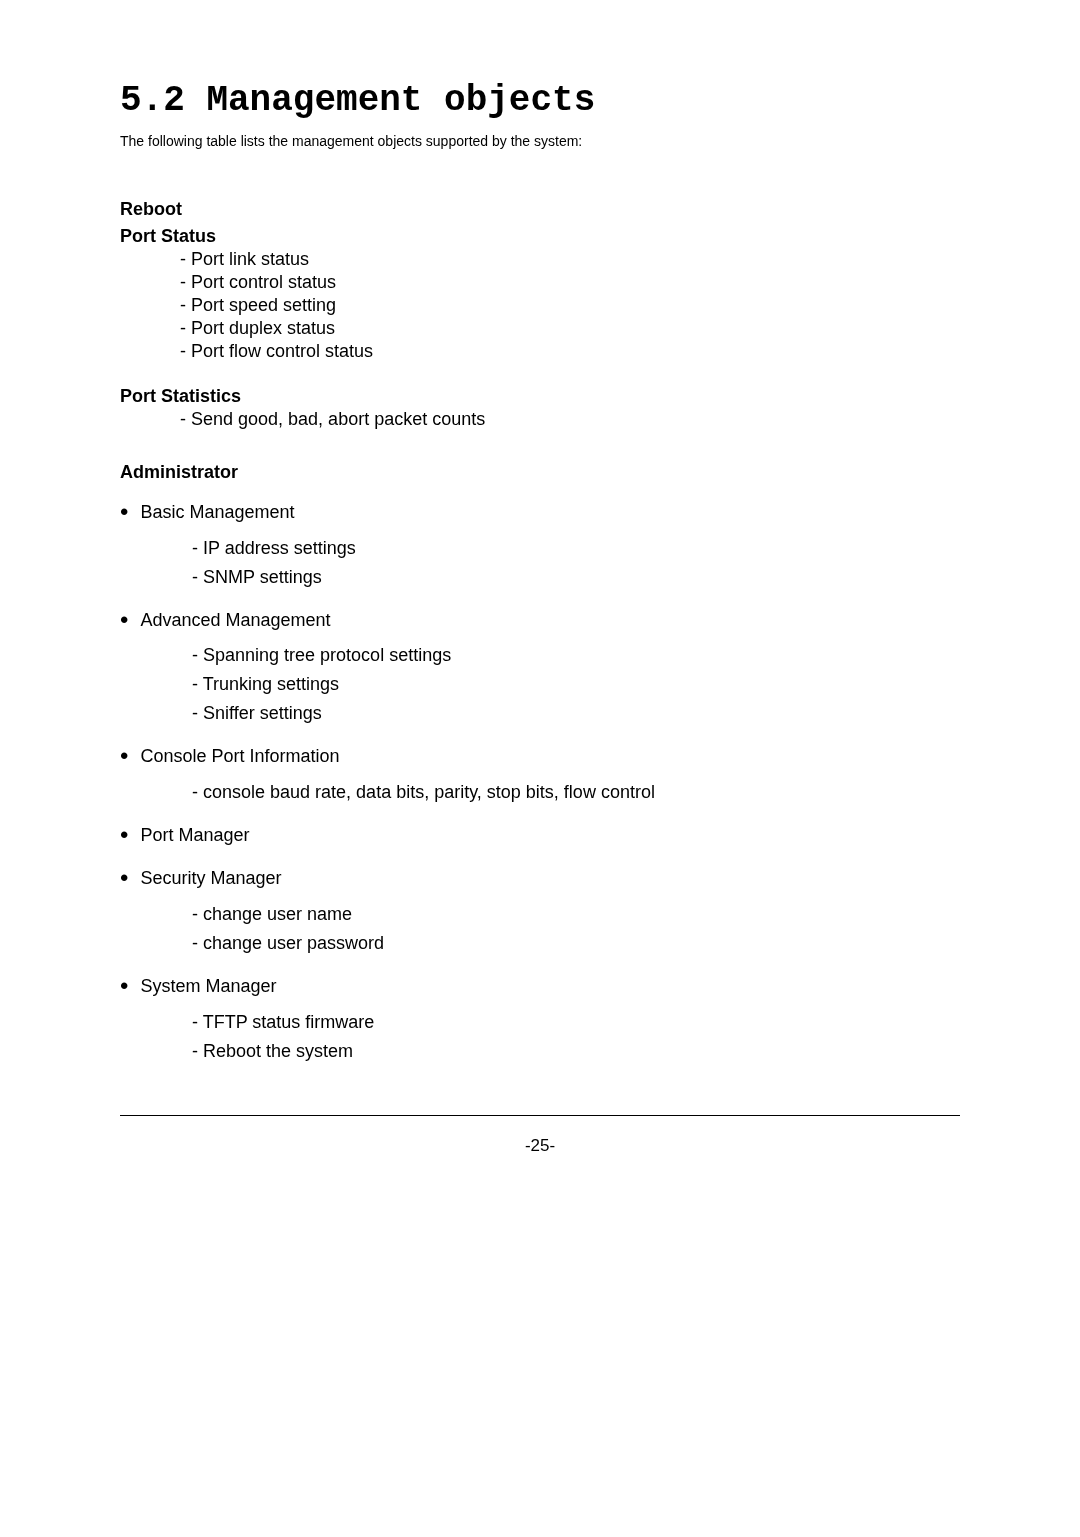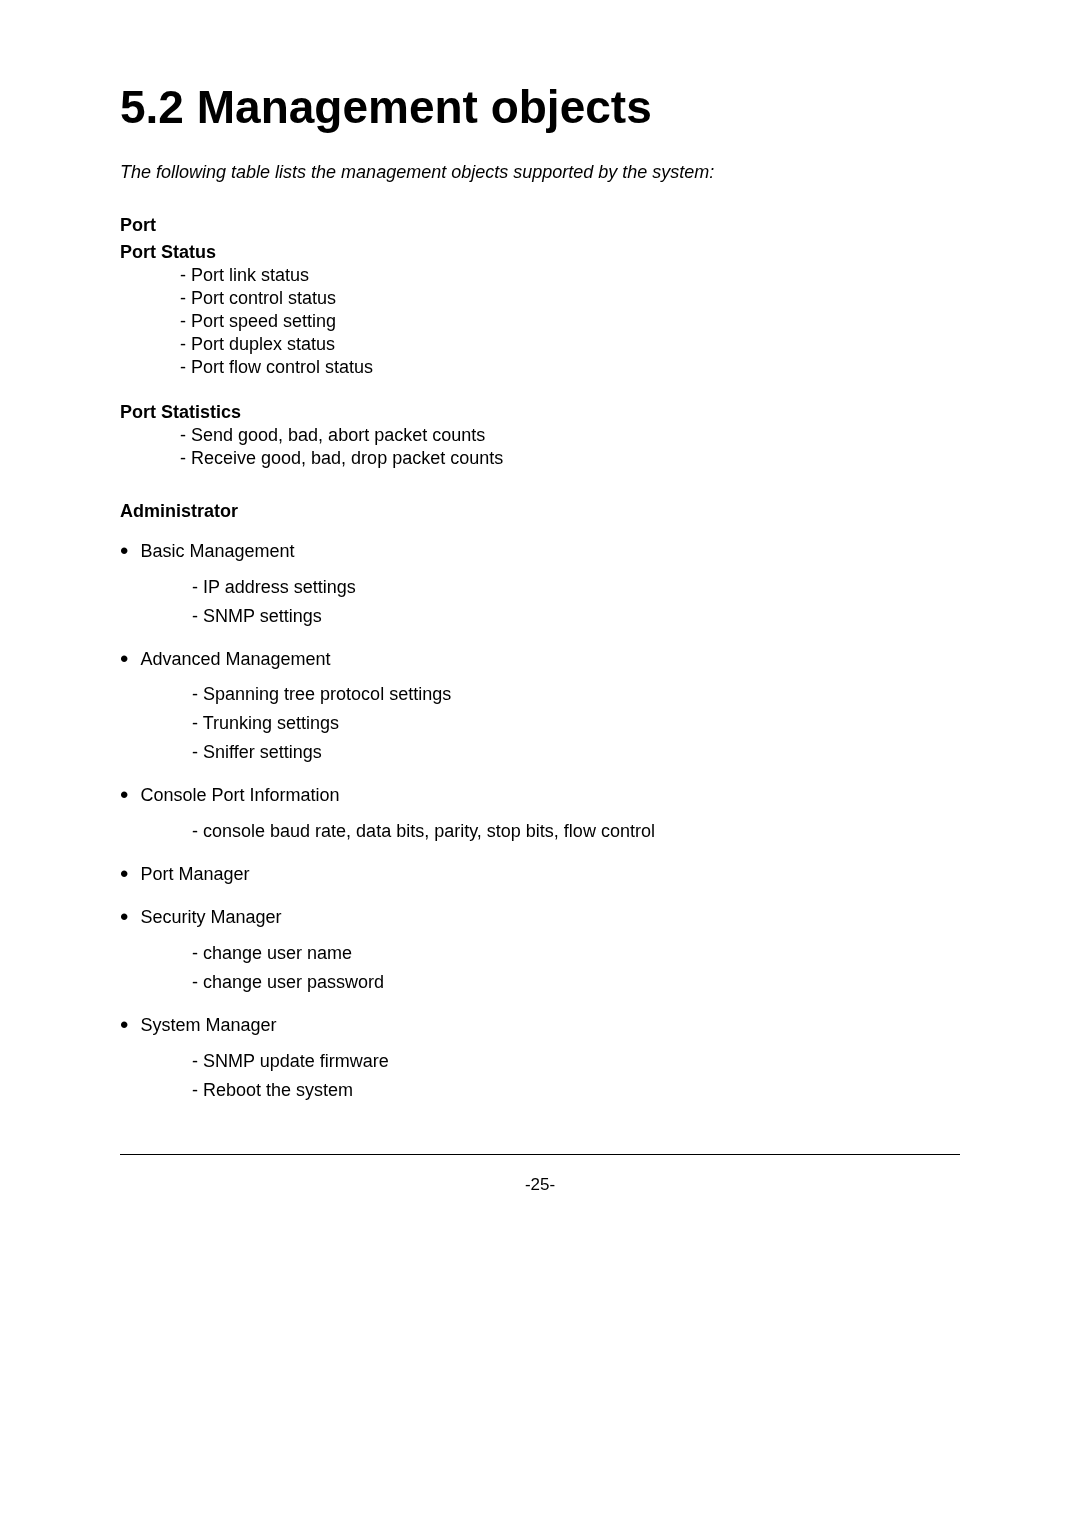--- a/index.html
+++ b/index.html
@@ -12,31 +12,30 @@
       background: #ffffff;
       font-family: 'Times New Roman', Times, serif;
       font-size: 18px;
       color: #000000;
       width: 1080px;
       min-height: 1537px;
       padding: 80px 120px 80px 120px;
     }
 
     .page-title {
-      font-size: 46px;
+      font-size: 36px;
       font-weight: bold;
-      margin-bottom: 28px;
-      font-family: Liberation Sans, sans-serif;
+      margin-bottom: 12px;
+      font-family: Liberation Mono, monospace;
     }
 
     .intro-text {
-      font-size: 18px;
-      margin-bottom: 32px;
-      font-family: Arial, sans-serif;
-      font-style: italic;
+      font-size: 14px;
+      margin-bottom: 50px;
+      font-family: Arial, sans-serif;
     }
 
     .section-label {
       font-weight: bold;
       font-family: Arial, sans-serif;
       font-size: 18px;
       margin-bottom: 2px;
     }
 
     .sub-items {
@@ -131,39 +130,38 @@
     }
   </style>
 </head>
 <body>
 
 <h1 class="page-title">5.2 Management objects</h1>
 
 <p class="intro-text">The following table lists the management objects supported by the system:</p>
 
 <div class="login-group">
-  <div class="section-label">Port</div>
+  <div class="section-label">Reboot</div>
 </div>
 
 <div class="port-status-section">
   <div class="section-label">Port Status</div>
   <ul class="sub-items">
     <li>Port link status</li>
     <li>Port control status</li>
     <li>Port speed setting</li>
     <li>Port duplex status</li>
     <li>Port flow control status</li>
   </ul>
 </div>
 
 <div class="port-statistics-section">
   <div class="section-label">Port Statistics</div>
   <ul class="sub-items">
     <li>Send good, bad, abort packet counts</li>
-    <li>Receive good, bad, drop packet counts</li>
   </ul>
 </div>
 
 <div class="administrator-section">
   <div class="section-label">Administrator</div>
 </div>
 
 <ul class="bullet-list">
   <li>
     <div class="bullet-row">
@@ -215,21 +213,21 @@
       <li>change user password</li>
     </ul>
   </li>
 
   <li>
     <div class="bullet-row">
       <span class="bullet-dot">•</span>
       <span class="bullet-label">System Manager</span>
     </div>
     <ul class="bullet-sub-items">
-      <li>SNMP update firmware</li>
+      <li>TFTP status firmware</li>
       <li>Reboot the system</li>
     </ul>
   </li>
 </ul>
 
 <div class="footer-line">
   <span>-25-</span>
 </div>
 
 </body></html>

